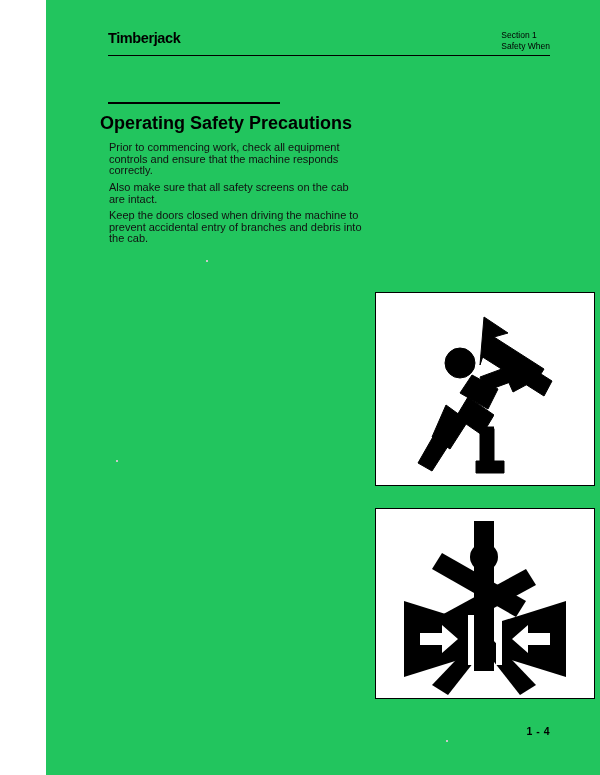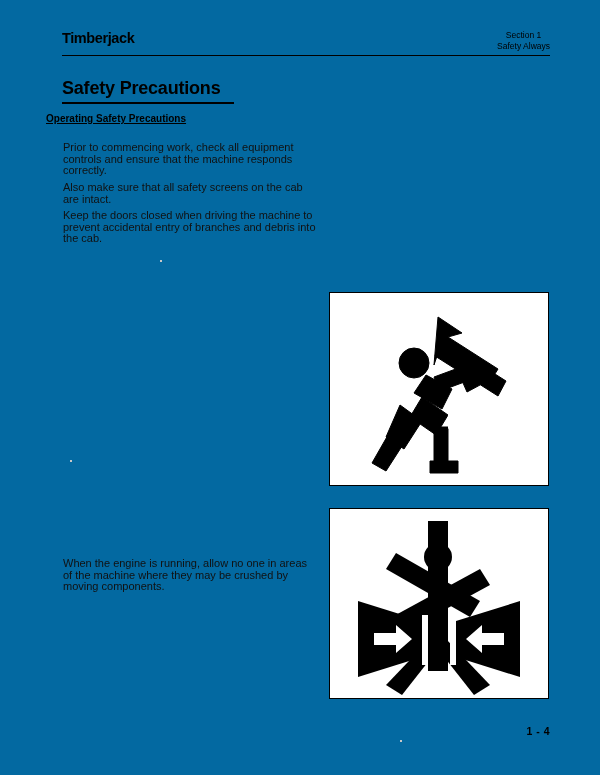--- a/index.html
+++ b/index.html
@@ -12,21 +12,22 @@
     height: 775px;
     position: relative;
     font-family: "Liberation Sans", sans-serif;
     color: #000000;
     overflow: hidden;
   }
 
   .page {
     position: absolute;
     inset: 0;
-    background: #0369a1;
+    background: #22c55e;
+    margin-left: 46px;
   }
 
   
   .header {
     position: absolute;
     top: 30px;
     left: 62px;
     right: 50px;
     height: 26px;
   }
@@ -36,21 +37,21 @@
     top: 0;
     font-size: 14.5px;
     font-weight: bold;
     letter-spacing: -0.4px;
     font-family: "Liberation Sans", sans-serif;
   }
   .section-block {
     position: absolute;
     right: 0;
     top: 0;
-    text-align: center;
+    text-align: left;
     font-size: 8.5px;
     line-height: 11px;
   }
   .header-rule {
     position: absolute;
     top: 55px;
     left: 62px;
     right: 50px;
     height: 1px;
     background: #000;
@@ -70,24 +71,23 @@
     position: absolute;
     top: 102px;
     left: 62px;
     width: 172px;
     height: 1.5px;
     background: #000;
   }
   .subtitle {
     position: absolute;
     top: 113px;
-    left: 46px;
-    font-size: 10px;
-    font-weight: bold;
-    text-decoration: underline;
+    left: 54px;
+    font-size: 18px;
+    font-weight: bold;
   }
 
   
   .para {
     position: absolute;
     left: 63px;
     font-size: 11px;
     line-height: 11.6px;
     width: 258px;
     color: #111;
@@ -138,33 +138,31 @@
 </style>
 </head>
 <body>
 
 <div class="page">
 
   <div class="header">
     <div class="brand">Timberjack</div>
     <div class="section-block">
       <div>Section 1</div>
-      <div>Safety Always</div>
+      <div>Safety When</div>
     </div>
   </div>
   <div class="header-rule"></div>
 
-  <div class="title">Safety Precautions</div>
   <div class="title-underline"></div>
   <div class="subtitle">Operating Safety Precautions</div>
 
   <div class="para p1">Prior to commencing work, check all equipment controls and ensure that the machine responds correctly.</div>
   <div class="para p2">Also make sure that all safety screens on the cab are intact.</div>
   <div class="para p3">Keep the doors closed when driving the machine to prevent accidental entry of branches and debris into the cab.</div>
-  <div class="para p5">When the engine is running, allow no one in areas of the machine where they may be crushed by moving components.</div>
 
   <div class="figure" id="figure-1">
     <svg viewBox="0 0 218 192" xmlns="http://www.w3.org/2000/svg">
       <g fill="#000" stroke="#000">
 
         <polygon points="108,24 132,40 118,44 168,76 158,92 108,60 104,72"></polygon>
 
         <polygon points="113,48 176,88 168,103 105,63"></polygon>
 
         <circle cx="84" cy="70" r="15"></circle>

